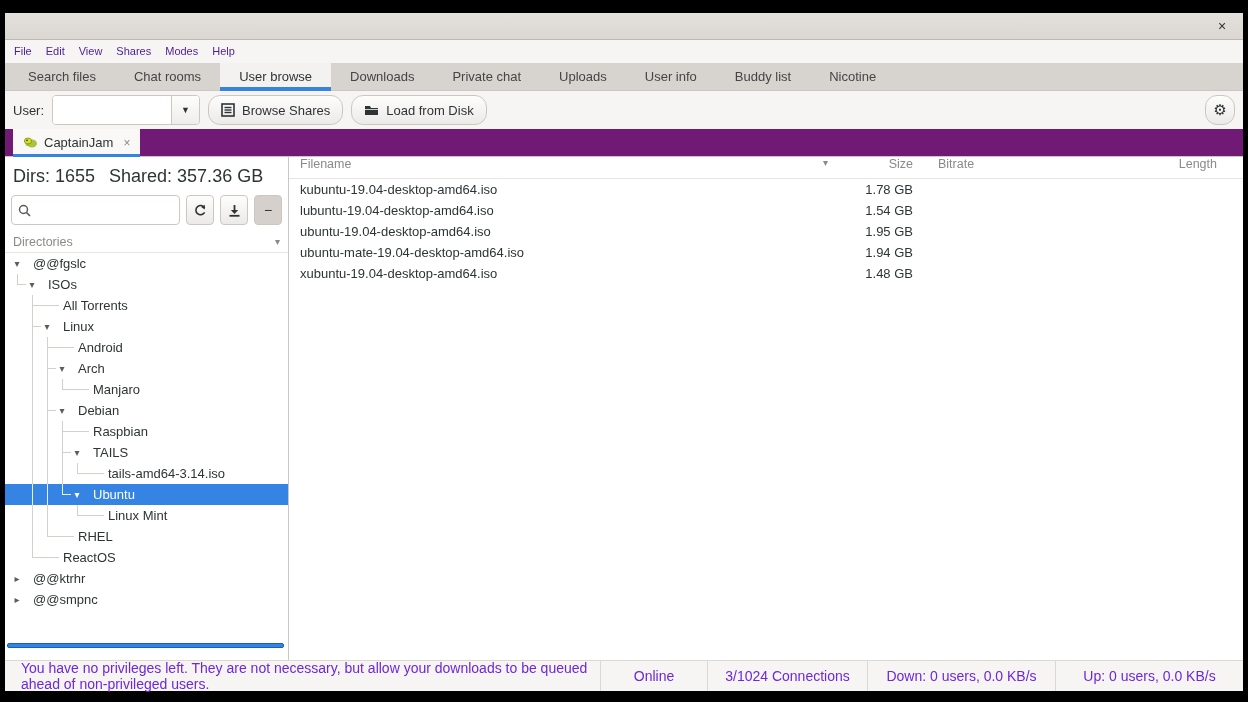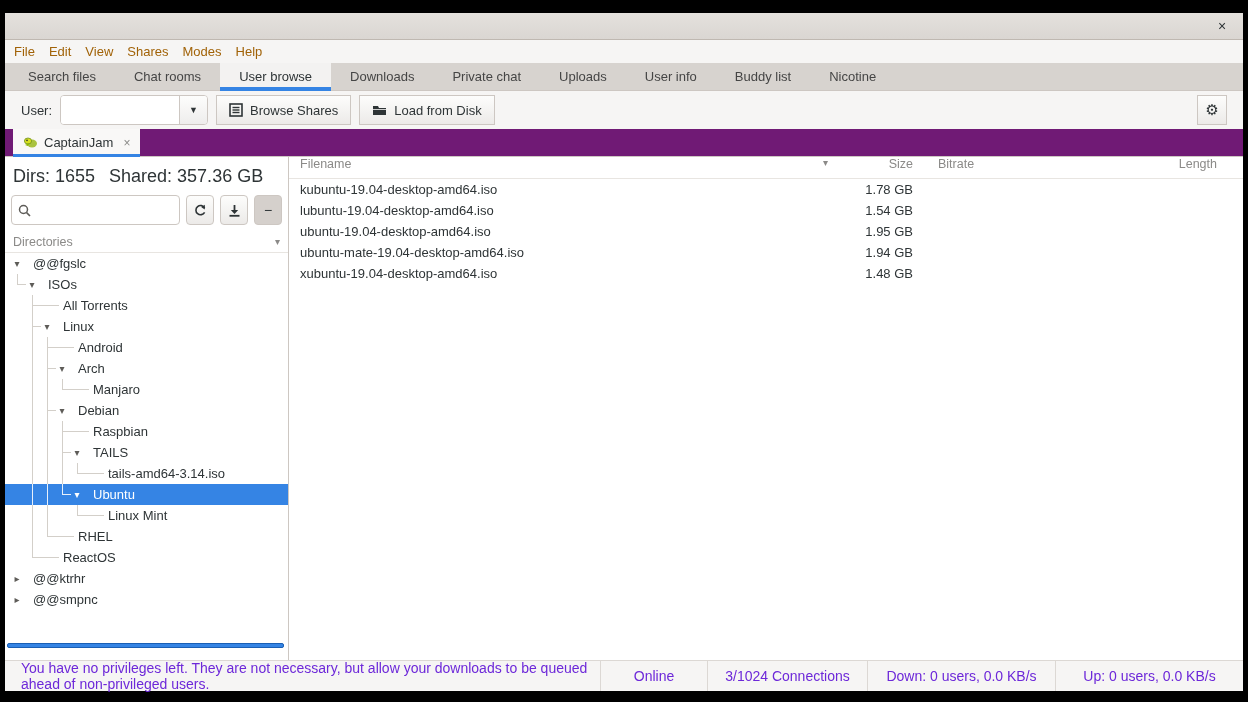--- a/index.html
+++ b/index.html
@@ -10,36 +10,36 @@
 
   
   .titlebar { height:27px; background:linear-gradient(#e4e1dd,#dad6d2);
     border-bottom:1px solid #bfb8b1; display:flex; align-items:center; position:relative; }
   .titlebar .title { flex:1; text-align:center; font-weight:bold; font-size:13px; color:#2e3436; }
   .titlebar .close { position:absolute; right:12px; top:4px; width:18px; height:18px;
     display:flex; align-items:center; justify-content:center; font-size:14px; color:#2e3436; cursor:pointer; }
 
   
   .menubar { height:23px; background:#f6f5f4; display:flex; align-items:center; padding-left:2px; }
-  .menubar .menu-item { padding:17px 7px; font-size:13px; color:#a16207; line-height:23px; }
+  .menubar .menu-item { padding:17px 7px; font-size:11px; color:#4c1d95; line-height:23px; }
 
   
   .tabbar { height:28px; background:#d7d3cf; border-bottom:1px solid #cdc7c2; display:flex; align-items:stretch; padding-left:4px; }
   .tab { padding:0 19px; font-size:13px; color:#454545; display:flex; align-items:center; position:relative; }
   .tab.active { background:#f3f2f1; color:#2e3436; }
   .tab.active::after { content:""; position:absolute; left:0; right:0; bottom:-1px; height:4px; background:#3584e4; }
 
   
-  .toolbar { height:38px; background:#f6f5f4; display:flex; align-items:center; padding:0 16px; }
+  .toolbar { height:38px; background:#f6f5f4; display:flex; align-items:center; padding:0 8px; }
   .toolbar .user-label { font-size:13px; margin-right:8px; }
   .combo { display:flex; height:30px; border:1px solid #cdc7c2; border-radius:4px; overflow:hidden; background:#fff; }
   .combo input { width:118px; border:none; outline:none; padding:0 8px; font-size:13px; background:#fff; font-family:"Liberation Sans",sans-serif;}
   .combo .combo-btn { width:28px; background:linear-gradient(#fdfdfc,#eeedec); border-left:1px solid #cdc7c2;
     display:flex; align-items:center; justify-content:center; font-size:9px; color:#2e3436; }
-  .btn { height:30px; background:linear-gradient(#fdfdfc,#eceae8); border:1px solid #cdc7c2; border-radius:0;
+  .btn { height:30px; background:linear-gradient(#fdfdfc,#eceae8); border:1px solid #cdc7c2; border-radius:12px;
     display:flex; align-items:center; gap:7px; padding:0 12px; font-size:13px; color:#2e3436; margin-left:8px; }
   .iconbtn { width:28px; justify-content:center; padding:0; gap:0; }
   .spacer { flex:1; }
 
   
   .subtabs { height:28px; background:#701a75; border-bottom:1px solid #cdc7c2; display:flex; padding-left:8px; }
   .subtab { display:flex; align-items:center; gap:6px; padding:0 10px; font-size:13px; position:relative; background:#f9f8f7; }
   .subtab.active::after { content:""; position:absolute; left:0; right:0; bottom:-1px; height:3px; background:#3584e4; }
   .subtab .tab-close { color:#8a8a88; font-size:12px; margin-left:4px; }
 

